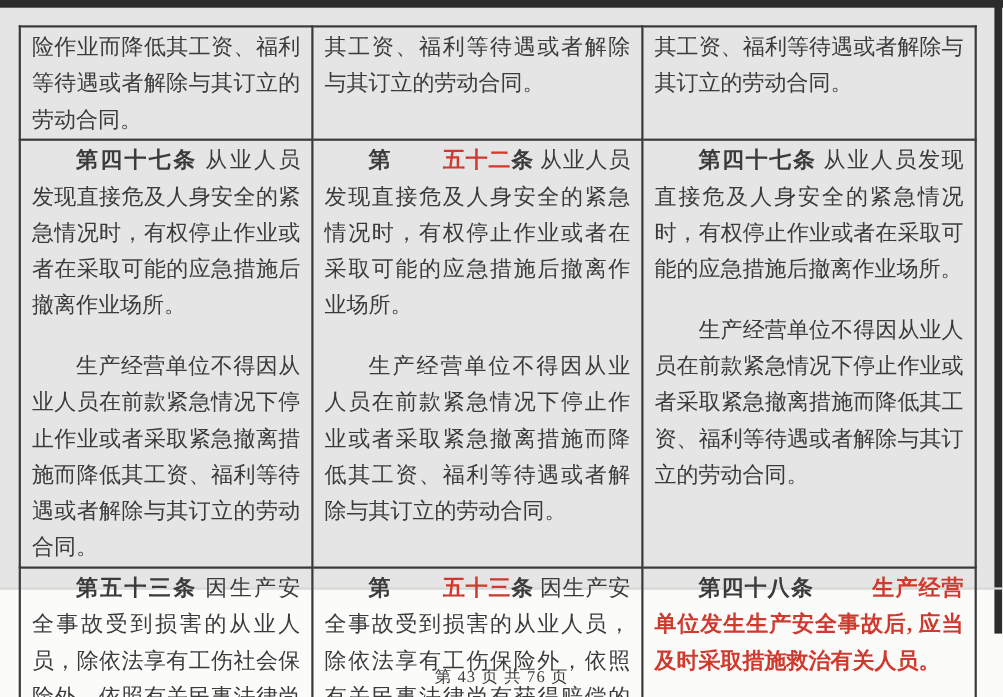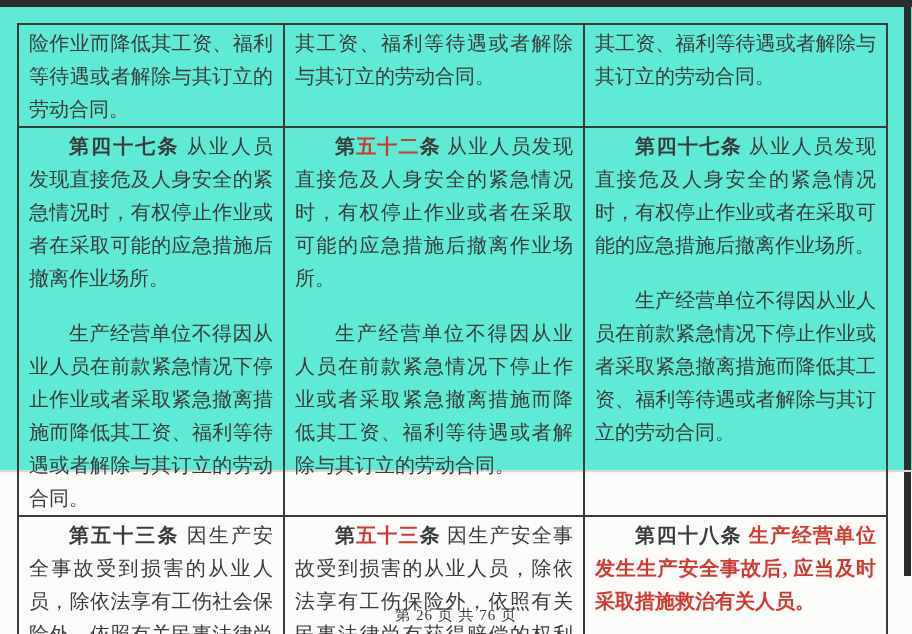--- a/index.html
+++ b/index.html
@@ -4,22 +4,22 @@
 <style>
   * { box-sizing: border-box; margin: 0; padding: 0; }
   html, body {
     width: 912px; height: 634px;
     background: #fbfbfa;
     font-family: "Liberation Serif", "DejaVu Serif", serif;
     overflow: hidden;
   }
   .page {
     position: relative;
-    width: 912px; height: 472px;
-    background: #5eead4;
+    width: 912px; height: 536px;
+    background: #e5e5e5;
   }
   
   .scan-band-top {
     position: absolute; left: 0; top: 0;
     width: 912px; height: 7px;
     background: #2c2c2c;
   }
   .scan-band-right {
     position: absolute; right: 1px; top: 0;
     width: 7px; height: 576px;
@@ -50,21 +50,21 @@
   td.col-0 { width: 266px; }
   td.col-1 { width: 300px; }
   td.col-2 { width: 303px; }
   tr.row-0 td { height: 72px; }
   tr.row-1 td { height: 309px; }
   tr.row-2 td { height: 164px; }
   td p { margin: 0; }
   td p + p { margin-top: 22px; }
   td p.indent { text-indent: 2em; }
   .seg-b { font-weight: 700; }
-  .seg-r { font-weight: 700; color: #d03a2e; }
+  .seg-r { font-weight: 700; color: #d03a2e; margin-left: 47px; }
   .footer {
     position: absolute;
     left: 0; top: 606px; width: 912px;
     text-align: center;
     font-size: 15px;
     color: #3d3d3d;
     letter-spacing: 1px;
   }
 </style>
 </head>
@@ -110,14 +110,14 @@
             <p class="indent"><span class="seg-b">第</span><span class="seg-r">五十三</span><span class="seg-b">条</span><span class="seg-n"> 因生产安全事故受到损害的从业人员，除依法享有工伤保险外，依照有关民事法律尚有获得赔偿的权利的，有权向本单位提出赔偿要求。</span></p>
           </td>
           <td class="col-2">
             <p class="indent"><span class="seg-b">第四十八条</span><span class="seg-r"> 生产经营单位发生生产安全事故后, 应当及时采取措施救治有关人员。</span></p>
             <p class="indent"><span class="seg-n">因生产安全事故受到损害的从业人员，除依法享有工伤保险</span></p>
           </td>
         </tr>
       </tbody>
   </table>
 
-  <div class="footer">第 26 页 共 76 页</div>
+  <div class="footer">第 43 页 共 76 页</div>
 </div>
 
 </body></html>

